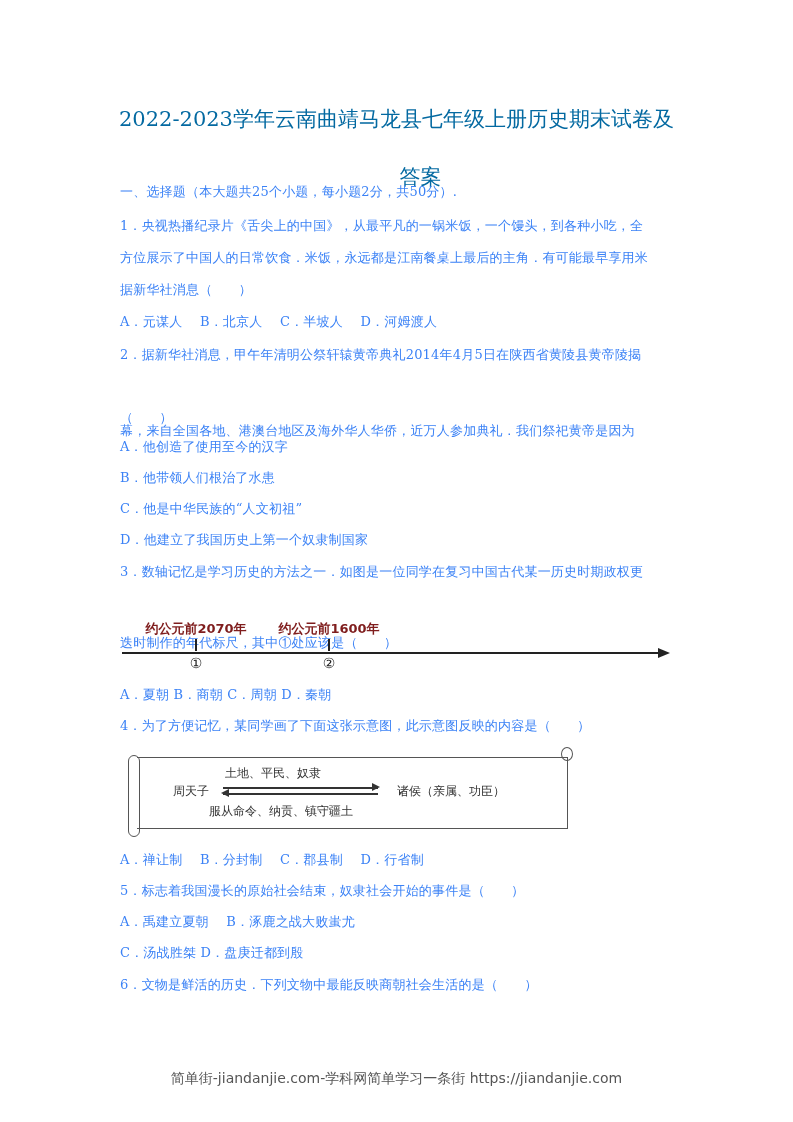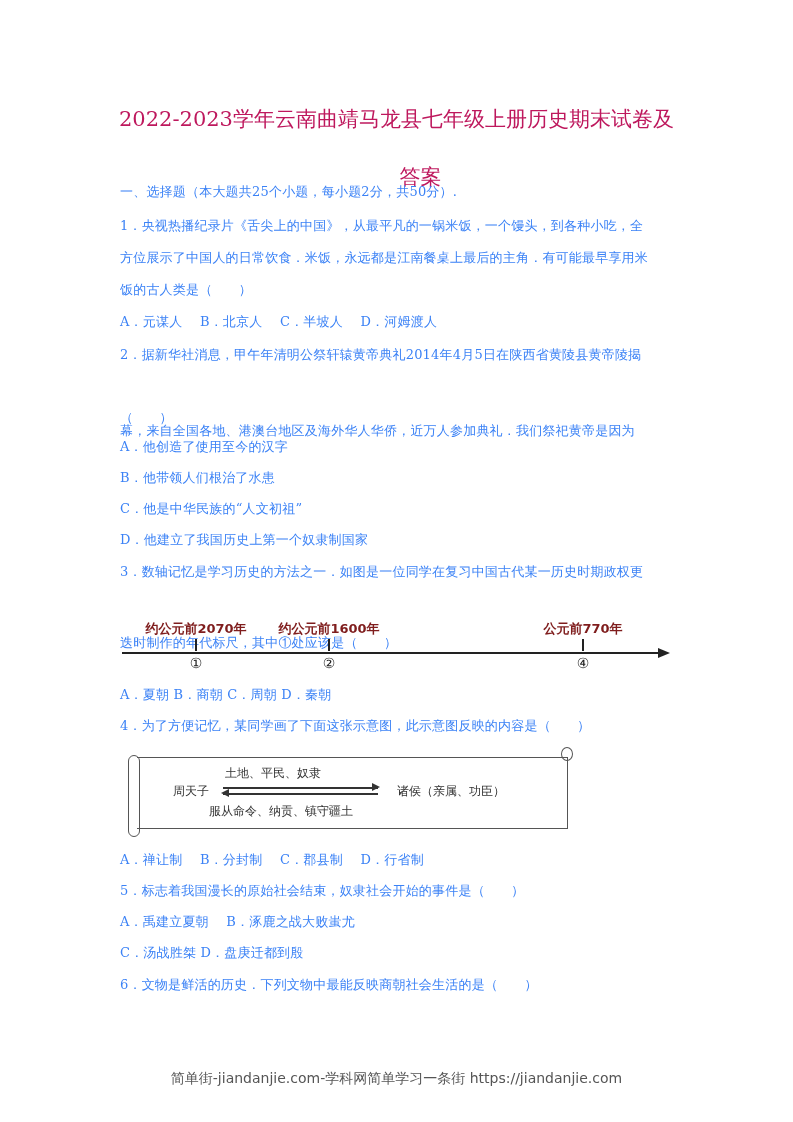--- a/index.html
+++ b/index.html
@@ -3,21 +3,21 @@
   <meta charset="utf-8">
   <style>
     html, body { margin: 0; padding: 0; background: #ffffff; }
     body {
       width: 793px; height: 1122px; position: relative; overflow: hidden;
       font-family: "DejaVu Serif", "Liberation Serif", serif;
       color: #1a1a1a;
     }
     .page-title {
       position: absolute; left: 0; width: 793px; text-align: center;
-      font-size: 21px; line-height: 32px; color: #be185d;
+      font-size: 21px; line-height: 32px; color: #0369a1;
     }
     .title-1 { top: 103px; }
     .title-2 { top: 161px; margin-left: 24px; }
     .line {
       position: absolute; left: 120px; font-size: 13px; line-height: 18px;
       white-space: nowrap; color: #3b82f6; letter-spacing: 0.2px;
     }
     .timeline {
       position: absolute; left: 120px; top: 620px; width: 552px; height: 62px;
     }
@@ -87,21 +87,21 @@
 
 <div>
 
   <div class="page-title title-1">2022-2023学年云南曲靖马龙县七年级上册历史期末试卷及</div>
   <div class="page-title title-2">答案</div>
 
   <div class="line" style="top:183px;">一、选择题（本大题共25个小题，每小题2分，共50分）.</div>
 
   <div class="line" style="top:217px;">1．央视热播纪录片《舌尖上的中国》，从最平凡的一锅米饭，一个馒头，到各种小吃，全</div>
   <div class="line" style="top:249px;">方位展示了中国人的日常饮食．米饭，永远都是江南餐桌上最后的主角．有可能最早享用米</div>
-  <div class="line" style="top:281px;">饭的古人类是（　　）</div>
+  <div class="line" style="top:281px;">据新华社消息（　　）</div>
   <div class="line" style="top:313px;">A．元谋人　 B．北京人　 C．半坡人　 D．河姆渡人</div>
 
   <div class="line" style="top:346px;">2．据新华社消息，甲午年清明公祭轩辕黄帝典礼2014年4月5日在陕西省黄陵县黄帝陵揭</div>
   <div class="line" style="top:378px;margin-top:44px;">幕，来自全国各地、港澳台地区及海外华人华侨，近万人参加典礼．我们祭祀黄帝是因为</div>
   <div class="line" style="top:409px;">（　　）</div>
   <div class="line" style="top:438px;">A．他创造了使用至今的汉字</div>
   <div class="line" style="top:469px;">B．他带领人们根治了水患</div>
   <div class="line" style="top:500px;">C．他是中华民族的“人文初祖”</div>
   <div class="line" style="top:531px;">D．他建立了我国历史上第一个奴隶制国家</div>
 
@@ -113,25 +113,20 @@
     <div class="arrowhead"></div>
     <div class="tick" style="left:76px;">
       <span class="t-label">约公元前2070年</span>
       <span class="t-mark"></span>
       <span class="t-num">①</span>
     </div>
     <div class="tick" style="left:209px;">
       <span class="t-label">约公元前1600年</span>
       <span class="t-mark"></span>
       <span class="t-num">②</span>
-    </div>
-    <div class="tick" style="left:463px;">
-      <span class="t-label">公元前770年</span>
-      <span class="t-mark"></span>
-      <span class="t-num">④</span>
     </div>
   </div>
 
   <div class="line" style="top:686px;">A．夏朝 B．商朝 C．周朝 D．秦朝</div>
 
   <div class="line" style="top:717px;">4．为了方便记忆，某同学画了下面这张示意图，此示意图反映的内容是（　　）</div>
 
   <div class="scroll">
     <div class="body"></div>
     <div class="roll-left"></div>

